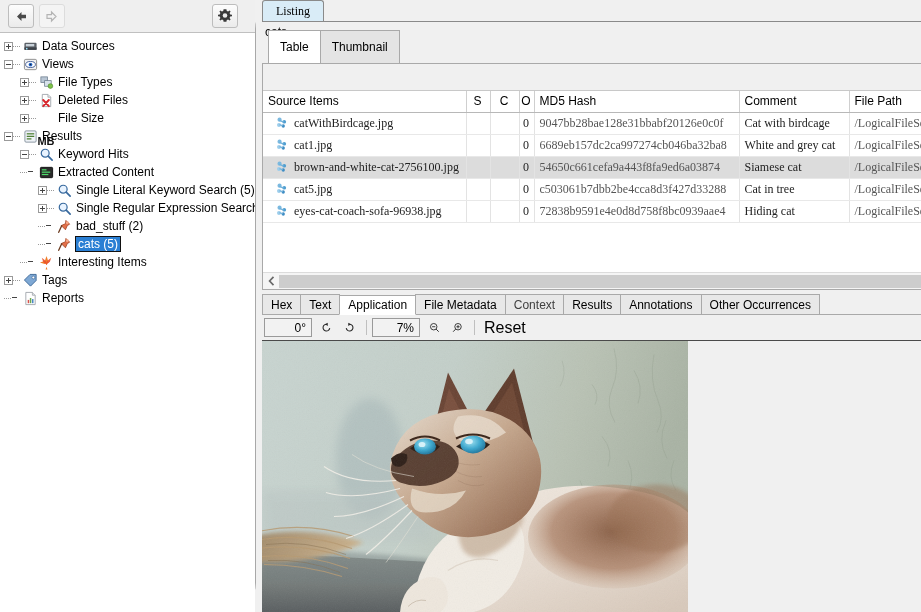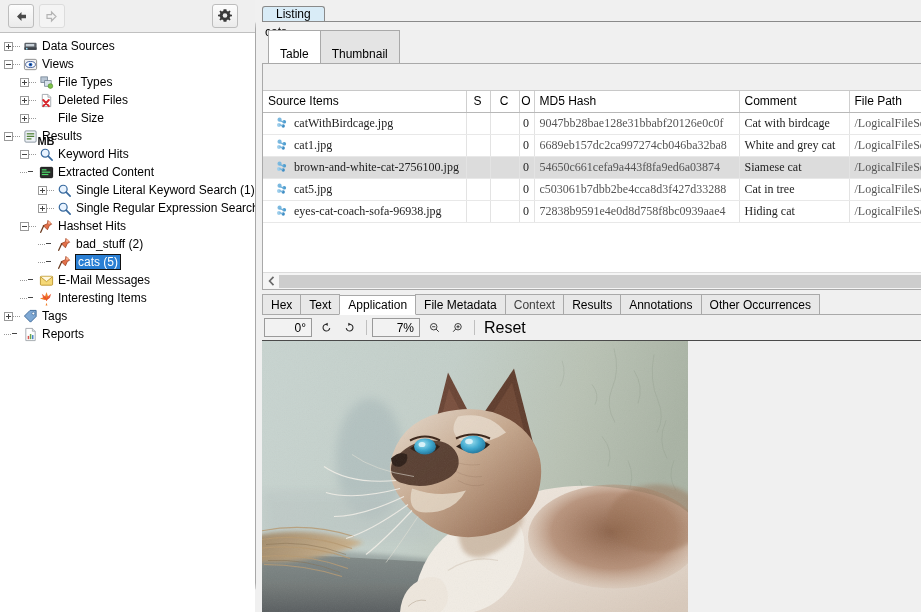--- a/index.html
+++ b/index.html
@@ -98,50 +98,51 @@
   }
 
   
   .listing-tabbar {
     height: 22px; min-height: 22px;
     display: flex; align-items: flex-end;
     border-bottom: 1px solid #8a8a8a;
     background: #f0f0f0;
   }
   .listing-tab {
-    height: 15px;
+    height: 21px;
     padding: 0 13px;
     display: flex; align-items: center;
     background: #d9ecf7;
     border: 1px solid #8a8a8a;
     border-bottom: none;
     border-top-left-radius: 3px; border-top-right-radius: 3px;
     font-size: 12px;
     cursor: pointer;
+    font-family: Liberation Serif, serif;
   }
 
   .panel-title {
     height: 20px; min-height: 20px;
     display: flex; align-items: center;
     padding-left: 3px;
     font-size: 12px;
     background: #f0f0f0;
   }
 
   
   .view-tabbar {
     height: 21px; min-height: 21px;
     display: flex; align-items: flex-end;
     padding-left: 6px;
     background: #f0f0f0;
   }
   .view-tab {
     height: 24px;
     padding: 16px 11px;
-    display: flex; align-items: flex-start;
+    display: flex; align-items: center;
     font-size: 12px;
     border: 1px solid #a9a9a9;
     border-bottom: none;
     background: #e4e4e4;
     margin-right: -1px;
     cursor: pointer;
   }
   .view-tab.active { background: #ffffff; }
 
   .table-wrap {
@@ -415,84 +416,59 @@
         <div class="tnode">
           <span class="spacer" style="width:38px"></span>
           <span class="expander plus"></span>
           <span class="dots"></span>
           <span class="ticon">
             <svg width="15" height="15" viewBox="0 0 16 16" aria-hidden="true">
               <circle cx="6.6" cy="6.6" r="4.2" fill="#e8f3ff" stroke="#37699e" stroke-width="1.3"></circle>
               <path d="M9.8 9.8 L14 14" stroke="#37699e" stroke-width="1.8" stroke-linecap="round"></path>
             </svg>
           </span>
-          <span class="lbl">Single Literal Keyword Search (1)</span>
+          <span class="lbl">Single Literal Keyword Search (5)</span>
         </div>
         <div class="tnode">
           <span class="spacer" style="width:38px"></span>
           <span class="expander plus"></span>
           <span class="dots"></span>
           <span class="ticon">
             <svg width="15" height="15" viewBox="0 0 16 16" aria-hidden="true">
               <circle cx="6.6" cy="6.6" r="4.2" fill="#e8f3ff" stroke="#37699e" stroke-width="1.3"></circle>
               <path d="M9.8 9.8 L14 14" stroke="#37699e" stroke-width="1.8" stroke-linecap="round"></path>
             </svg>
           </span>
           <span class="lbl">Single Regular Expression Search (0)</span>
         </div>
         <div class="tnode">
-          <span class="spacer" style="width:20px"></span>
-          <span class="expander "></span>
-          <span class="dots"></span>
+          <span class="spacer" style="width:38px"></span>
+          <span class="dots"></span>
+          <span class="expander none"></span>
           <span class="ticon">
             <svg width="15" height="15" viewBox="0 0 16 16" aria-hidden="true">
               <path d="M9.5 1.5 L13.5 5.5 L11 7 L9 11.5 L4.5 7 L9 5 Z" fill="#e2704a" stroke="#9c3d1c" stroke-width="0.8"></path>
               <path d="M5 7.2 L1.8 14.2" stroke="#6b3b20" stroke-width="1.4" stroke-linecap="round"></path>
               <circle cx="11" cy="4" r="1.5" fill="#f4a98a"></circle>
             </svg>
           </span>
-          <span class="lbl">Hashset Hits</span>
+          <span class="lbl">bad_stuff (2)</span>
         </div>
         <div class="tnode">
           <span class="spacer" style="width:38px"></span>
           <span class="dots"></span>
           <span class="expander none"></span>
           <span class="ticon">
             <svg width="15" height="15" viewBox="0 0 16 16" aria-hidden="true">
               <path d="M9.5 1.5 L13.5 5.5 L11 7 L9 11.5 L4.5 7 L9 5 Z" fill="#e2704a" stroke="#9c3d1c" stroke-width="0.8"></path>
               <path d="M5 7.2 L1.8 14.2" stroke="#6b3b20" stroke-width="1.4" stroke-linecap="round"></path>
               <circle cx="11" cy="4" r="1.5" fill="#f4a98a"></circle>
             </svg>
           </span>
-          <span class="lbl">bad_stuff (2)</span>
-        </div>
-        <div class="tnode">
-          <span class="spacer" style="width:38px"></span>
-          <span class="dots"></span>
-          <span class="expander none"></span>
-          <span class="ticon">
-            <svg width="15" height="15" viewBox="0 0 16 16" aria-hidden="true">
-              <path d="M9.5 1.5 L13.5 5.5 L11 7 L9 11.5 L4.5 7 L9 5 Z" fill="#e2704a" stroke="#9c3d1c" stroke-width="0.8"></path>
-              <path d="M5 7.2 L1.8 14.2" stroke="#6b3b20" stroke-width="1.4" stroke-linecap="round"></path>
-              <circle cx="11" cy="4" r="1.5" fill="#f4a98a"></circle>
-            </svg>
-          </span>
           <span class="sel-label">cats (5)</span>
-        </div>
-        <div class="tnode">
-          <span class="spacer" style="width:20px"></span>
-          <span class="dots"></span>
-          <span class="expander none"></span>
-          <span class="ticon">
-            <svg width="15" height="15" viewBox="0 0 16 16" aria-hidden="true">
-              <rect x="1.5" y="3.5" width="13" height="9.5" rx="1" fill="#f6d977" stroke="#b88f24" stroke-width="0.9"></rect>
-              <path d="M1.6 4 L8 9.2 L14.4 4" fill="#fff8e0" stroke="#b88f24" stroke-width="0.9"></path>
-            </svg>
-          </span>
-          <span class="lbl">E-Mail Messages</span>
         </div>
         <div class="tnode">
           <span class="spacer" style="width:20px"></span>
           <span class="dots"></span>
           <span class="expander none"></span>
           <span class="ticon">
             <svg width="15" height="15" viewBox="0 0 16 16" aria-hidden="true">
               <path d="M8 1 L9.7 6 L8 11 L6.3 6 Z" fill="#f07d26"></path>
               <path d="M1 8 L6 6.3 L11 8 L6 9.7 Z" fill="#f07d26"></path>
               <path d="M3 3 L7.3 6.4 L8.7 10.6 L4.4 7.2 Z" fill="#e94f2a" opacity="0.9"></path>

